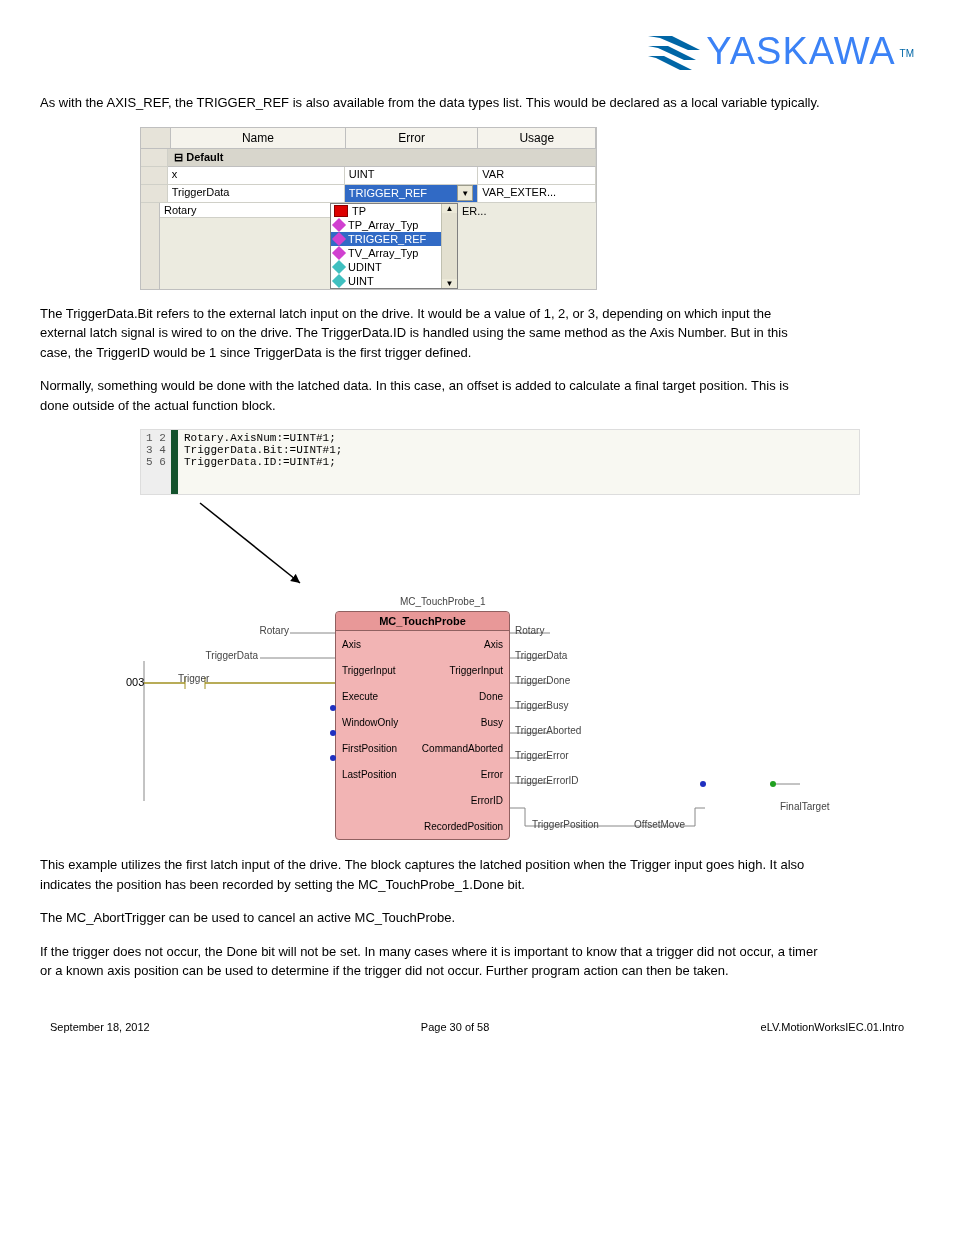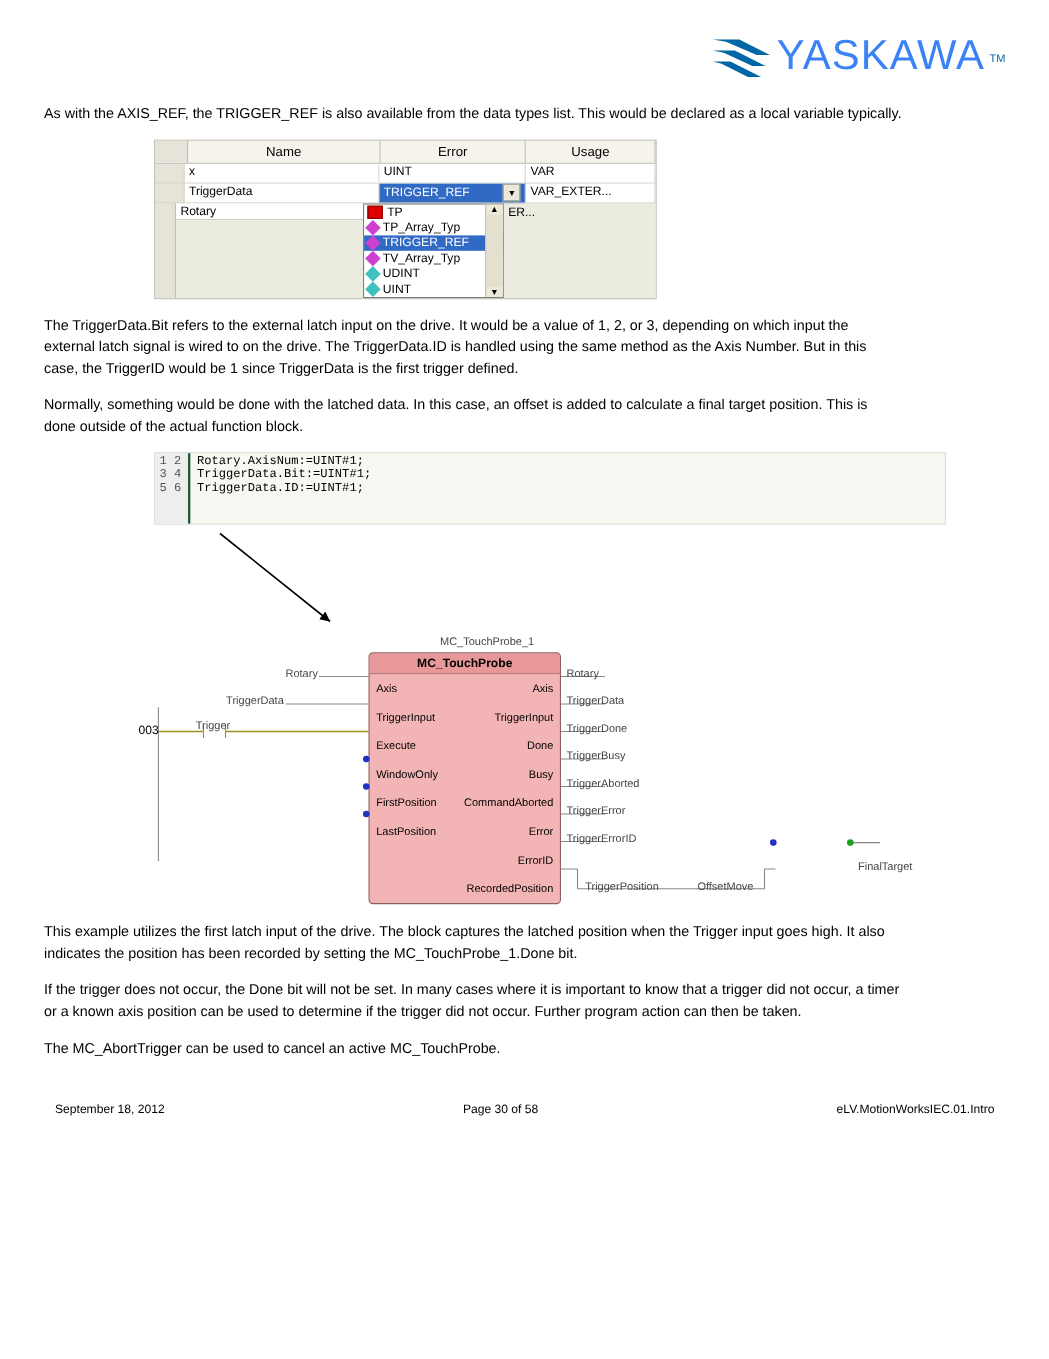--- a/index.html
+++ b/index.html
@@ -34,21 +34,21 @@
 .dd-scroll { position:absolute; right:0; top:0; bottom:0; width:15px; background:#ece9d8; border-left:1px solid #c0c0b0; display:flex; flex-direction:column; justify-content:space-between; align-items:center; font-size:8px; }
 .dd-scroll .track { flex:1; background:#e3e0d0; width:100%; }
 .var-right { flex:1; background:#ecebe0; font-size:11px; padding:2px 4px; }
 .icon-fb { display:inline-block; width:12px; height:10px; background:#d00; border:1px solid #800; }
 .icon-dt { display:inline-block; width:10px; height:10px; background:#d040d0; transform:rotate(45deg); }
 .icon-pt { display:inline-block; width:10px; height:10px; background:#40c0c0; transform:rotate(45deg); }
 
 
 .ladder-panel { width: 720px; margin-left: 100px; }
 .code-block { display:flex; background:#f8f8f2; border:1px solid #ddd; }
-.gutter { width:22px; background:#eee; border-right:2px solid #14532d; font-family:'Courier New',monospace; font-size:11px; text-align:left; padding:2px 4px; color:#555; }
+.gutter { width:22px; background:#eee; border-right:7px solid #14532d; font-family:'Courier New',monospace; font-size:11px; text-align:center; padding:2px 4px; color:#555; }
 .code { font-family:'Courier New',monospace; font-size:11px; padding:2px 6px; white-space:pre; }
 .diagram { position:relative; height:340px; margin-top:6px; }
 .fb-block { position:absolute; background:#f2b4b4; border:1px solid #906060; border-radius:4px; font-size:11px; }
 .fb-title { background:#e89898; border-bottom:1px solid #906060; padding:3px 6px; text-align:center; font-weight:bold; border-radius:4px 4px 0 0; }
 .fb-row { display:flex; justify-content:space-between; padding:4px 6px; height:18px; align-items:center; }
 .fb-port { font-size:10px; }
 .port-dot { width:6px; height:6px; border-radius:50%; position:absolute; }
 .port-dot.blue { background:#2030c0; }
 .port-dot.green { background:#20a020; }
 .wire-label { position:absolute; font-size:10px; color:#444; white-space:nowrap; }
@@ -74,20 +74,24 @@
 
   <p class="body-text">As with the AXIS_REF, the TRIGGER_REF is also available from the data types list. This would be declared as a local variable typically.</p>
 
   <div class="var-panel">
     <div class="var-head">
       <div class="col-margin"></div>
       <div class="col-name">Name</div>
       <div class="col-type">Error</div>
       <div class="col-usage">Usage</div>
     </div>
+    <div class="var-row default-row">
+      <div class="col-margin"></div>
+      <div class="default-cell">⊟ <span>Default</span></div>
+    </div>
     <div class="var-row">
       <div class="col-margin"></div>
       <div class="col-name">x</div>
       <div class="col-type">UINT</div>
       <div class="col-usage">VAR</div>
     </div>
     <div class="var-row">
       <div class="col-margin"></div>
       <div class="col-name">TriggerData</div>
       <div class="col-type type-selected">
@@ -249,21 +253,21 @@
       <span class="wire-label" style="left:392px;top:318px">TriggerPosition</span>
       <span class="wire-label" style="left:494px;top:318px">OffsetMove</span>
 
       <span class="port-dot blue" style="left:560px;top:280px"></span>
       <span class="port-dot green" style="left:630px;top:280px"></span>
       <span class="wire-label" style="left:640px;top:300px">FinalTarget</span>
     </div>
   </div>
 
   <p class="body-text">This example utilizes the first latch input of the drive. The block captures the latched position when the Trigger input goes high. It also indicates the position has been recorded by setting the MC_TouchProbe_1.Done bit.</p>
+  <p class="body-text">The MC_AbortTrigger can be used to cancel an active MC_TouchProbe.</p>
   <p class="body-text">If the trigger does not occur, the Done bit will not be set. In many cases where it is important to know that a trigger did not occur, a timer or a known axis position can be used to determine if the trigger did not occur. Further program action can then be taken.</p>
-  <p class="body-text">The MC_AbortTrigger can be used to cancel an active MC_TouchProbe.</p>
 
   <div class="footer">
     <span>September 18, 2012</span>
     <span>Page 30 of 58</span>
     <span>eLV.MotionWorksIEC.01.Intro</span>
   </div>
 </div>
 
 </body></html>

